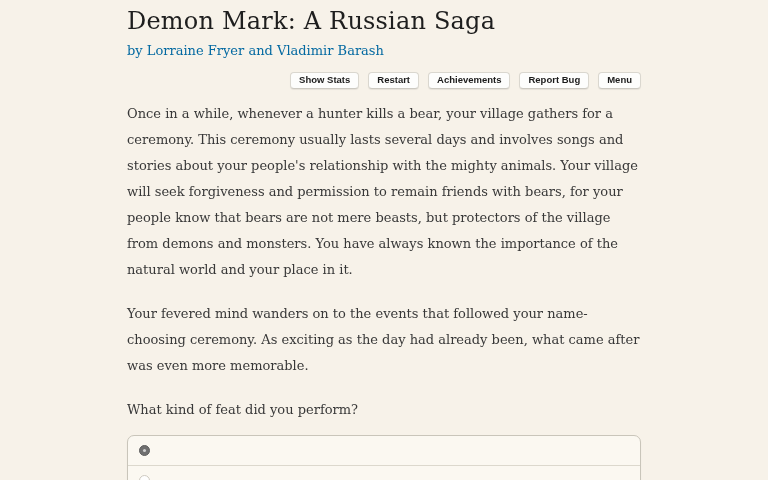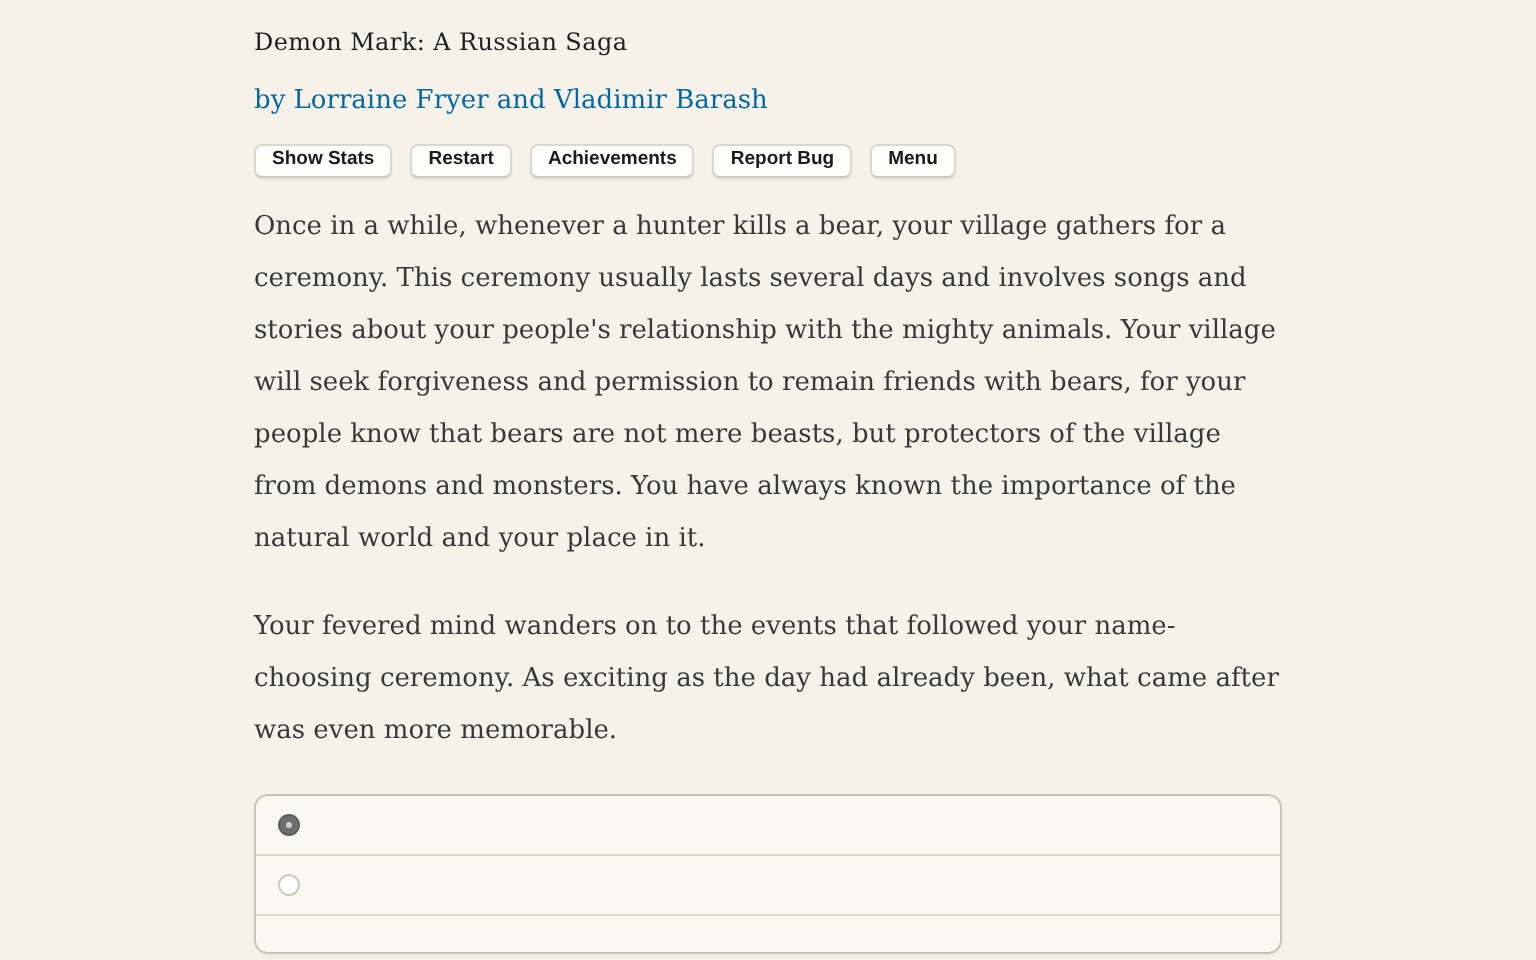--- a/index.html
+++ b/index.html
@@ -9,39 +9,40 @@
     height: 480px;
     overflow: hidden;
     background: #f7f2e9;
     font-family: "DejaVu Serif", "Liberation Serif", serif;
   }
   .column {
     width: 514px;
     margin: 0 auto;
   }
   .page-title {
-    font-size: 12px;
+    font-size: 24px;
     line-height: 22px;
     font-weight: 500;
     color: #1e1e1e;
     margin: 10px 0 0 0;
     letter-spacing: 0.2px;
   }
   .byline {
     font-size: 13px;
     line-height: 14px;
     color: #0369a1;
     margin-top: 12px;
   }
   .toolbar {
     display: flex;
     gap: 9px;
     margin-top: 14px;
     height: 16px;
     align-items: center;
+    justify-content: flex-end;
   }
   .toolbar button {
     font-family: "Liberation Sans", "DejaVu Sans", sans-serif;
     font-size: 9.5px;
     font-weight: 700;
     color: #1b1b1b;
     background: #fdfdfc;
     border: 1px solid #dad7cf;
     border-bottom-color: #ccc9c1;
     border-radius: 4px;
@@ -123,20 +124,21 @@
     <button>Show Stats</button>
     <button>Restart</button>
     <button>Achievements</button>
     <button>Report Bug</button>
     <button>Menu</button>
   </div>
 
   <div class="story">
     <p>Once in a while, whenever a hunter kills a bear, your village gathers for a ceremony. This ceremony usually lasts several days and involves songs and stories about your people's relationship with the mighty animals. Your village will seek forgiveness and permission to remain friends with bears, for your people know that bears are not mere beasts, but protectors of the village from demons and monsters. You have always known the importance of the natural world and your place in it.</p>
     <p>Your fevered mind wanders on to the events that followed your name-choosing ceremony. As exciting as the day had already been, what came after was even more memorable.</p>
+    <p class="question">What kind of feat did you perform?</p>
   </div>
 
   <div class="options">
     <div class="option-row">
       <span class="radio selected"></span>
     </div>
     <div class="option-row">
       <span class="radio"></span>
     </div>
     <div class="option-row">

